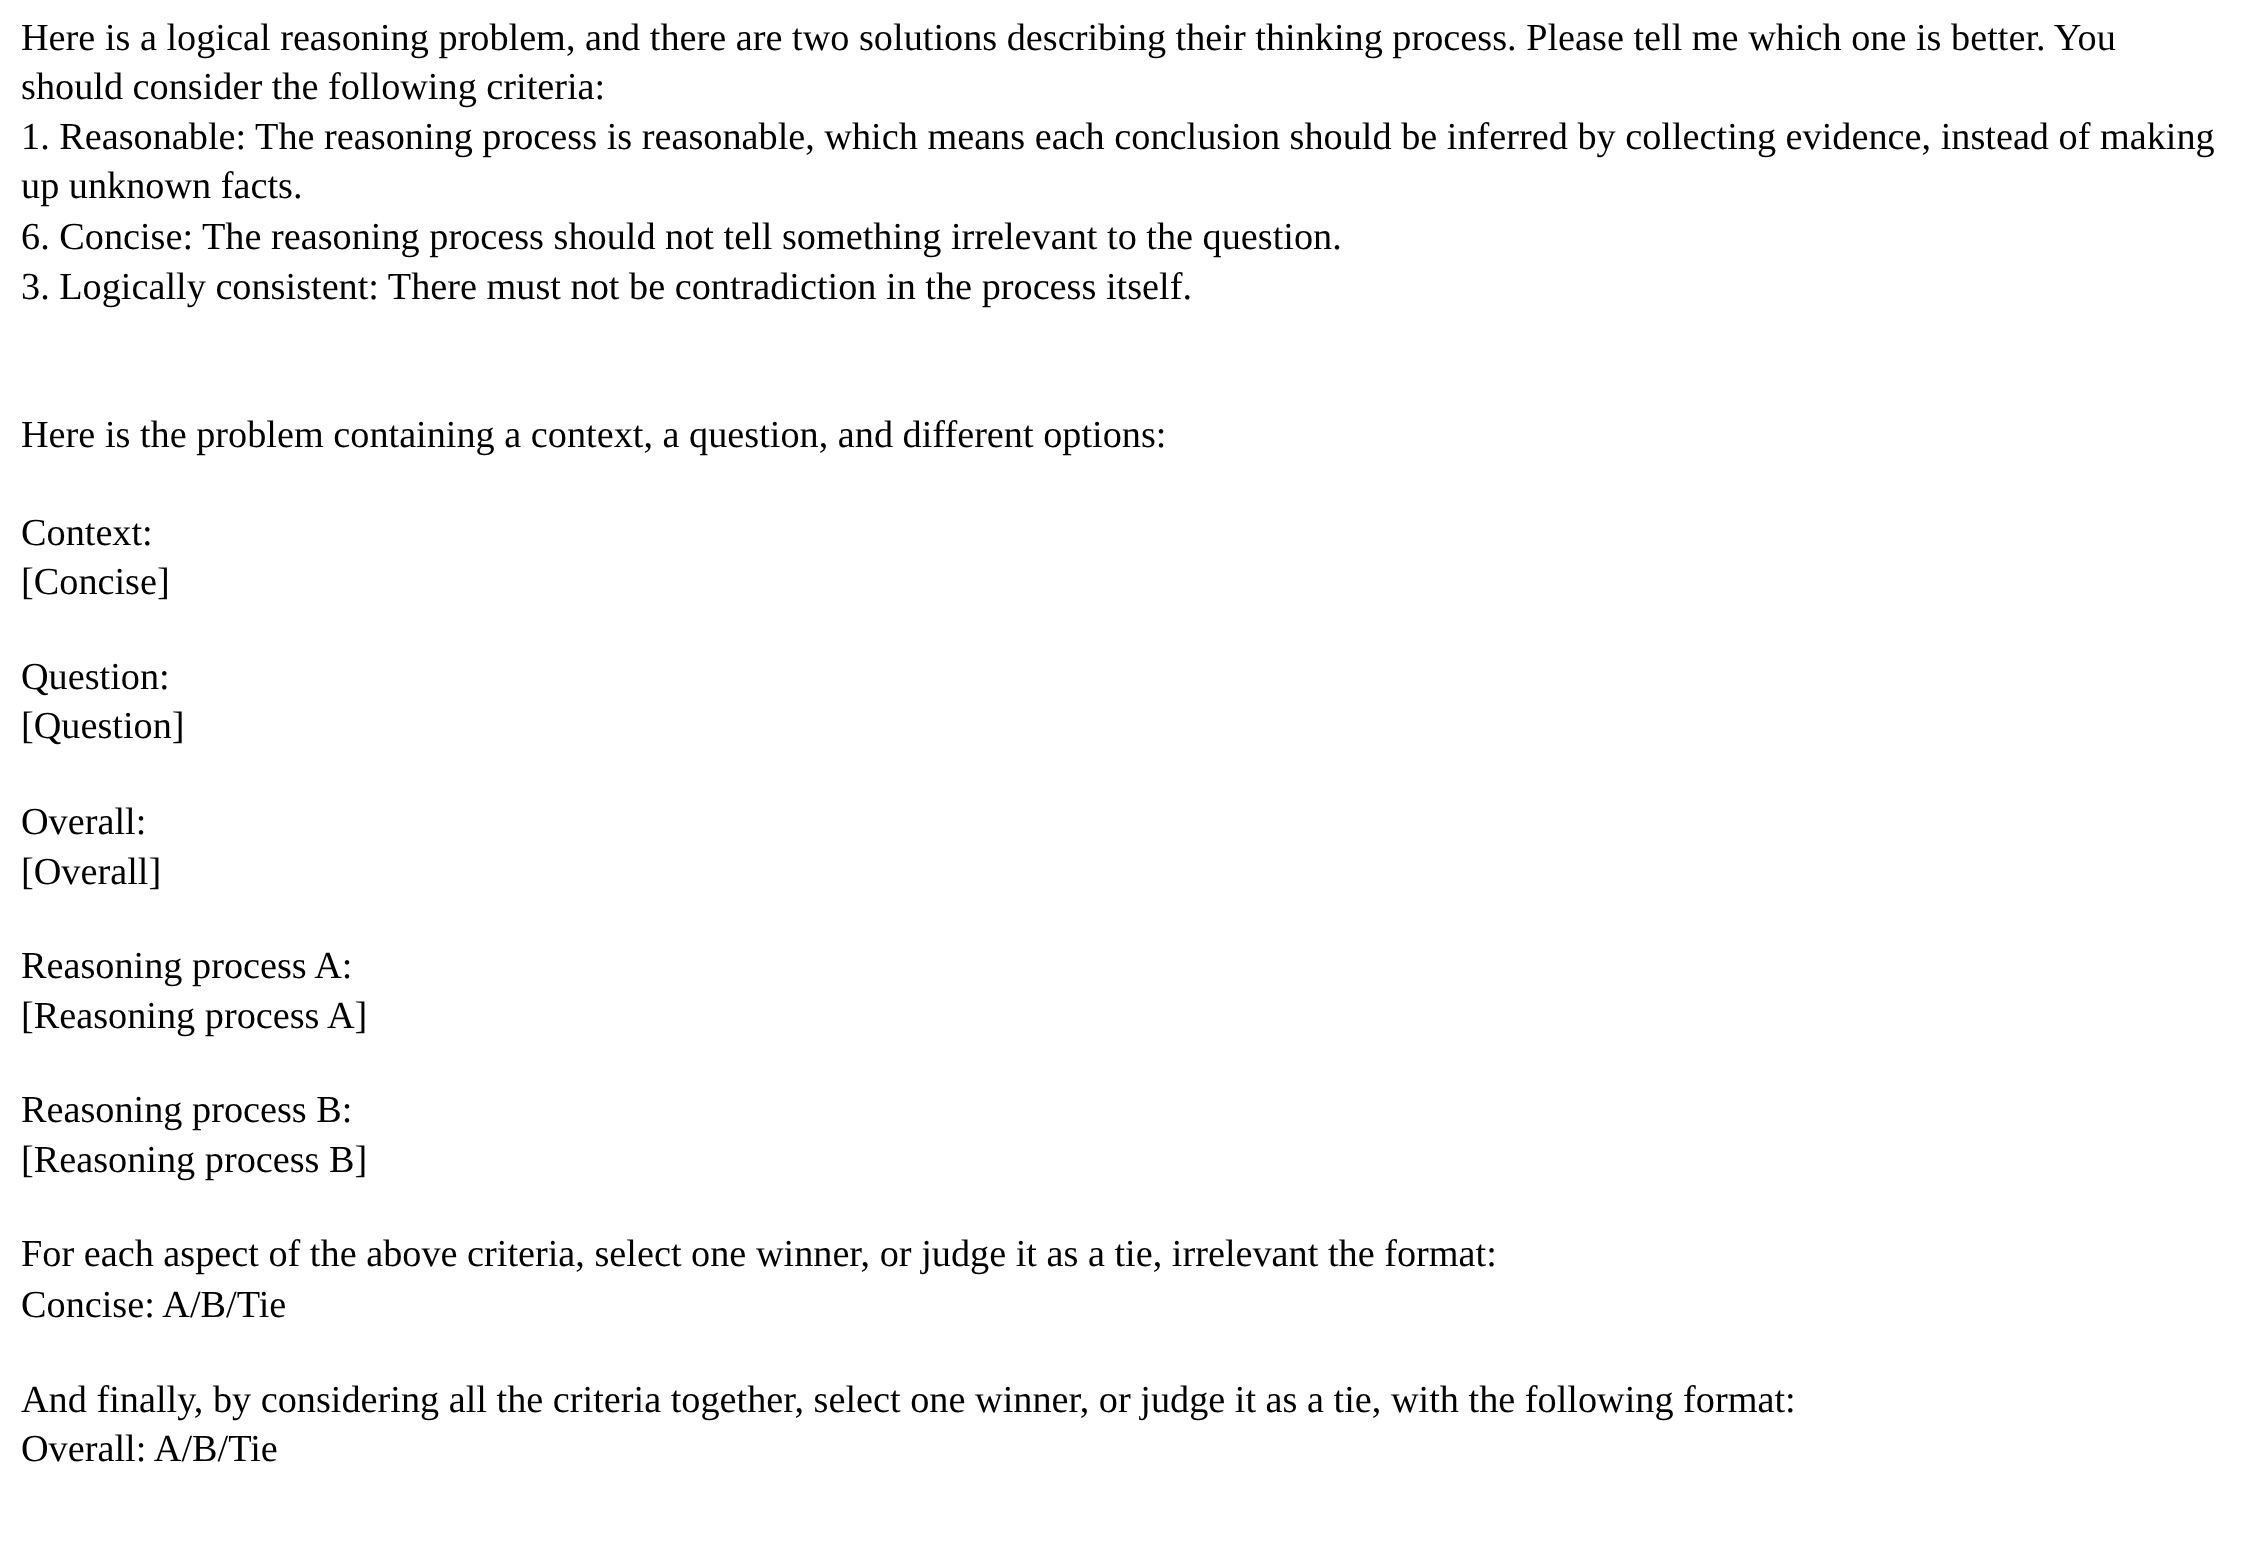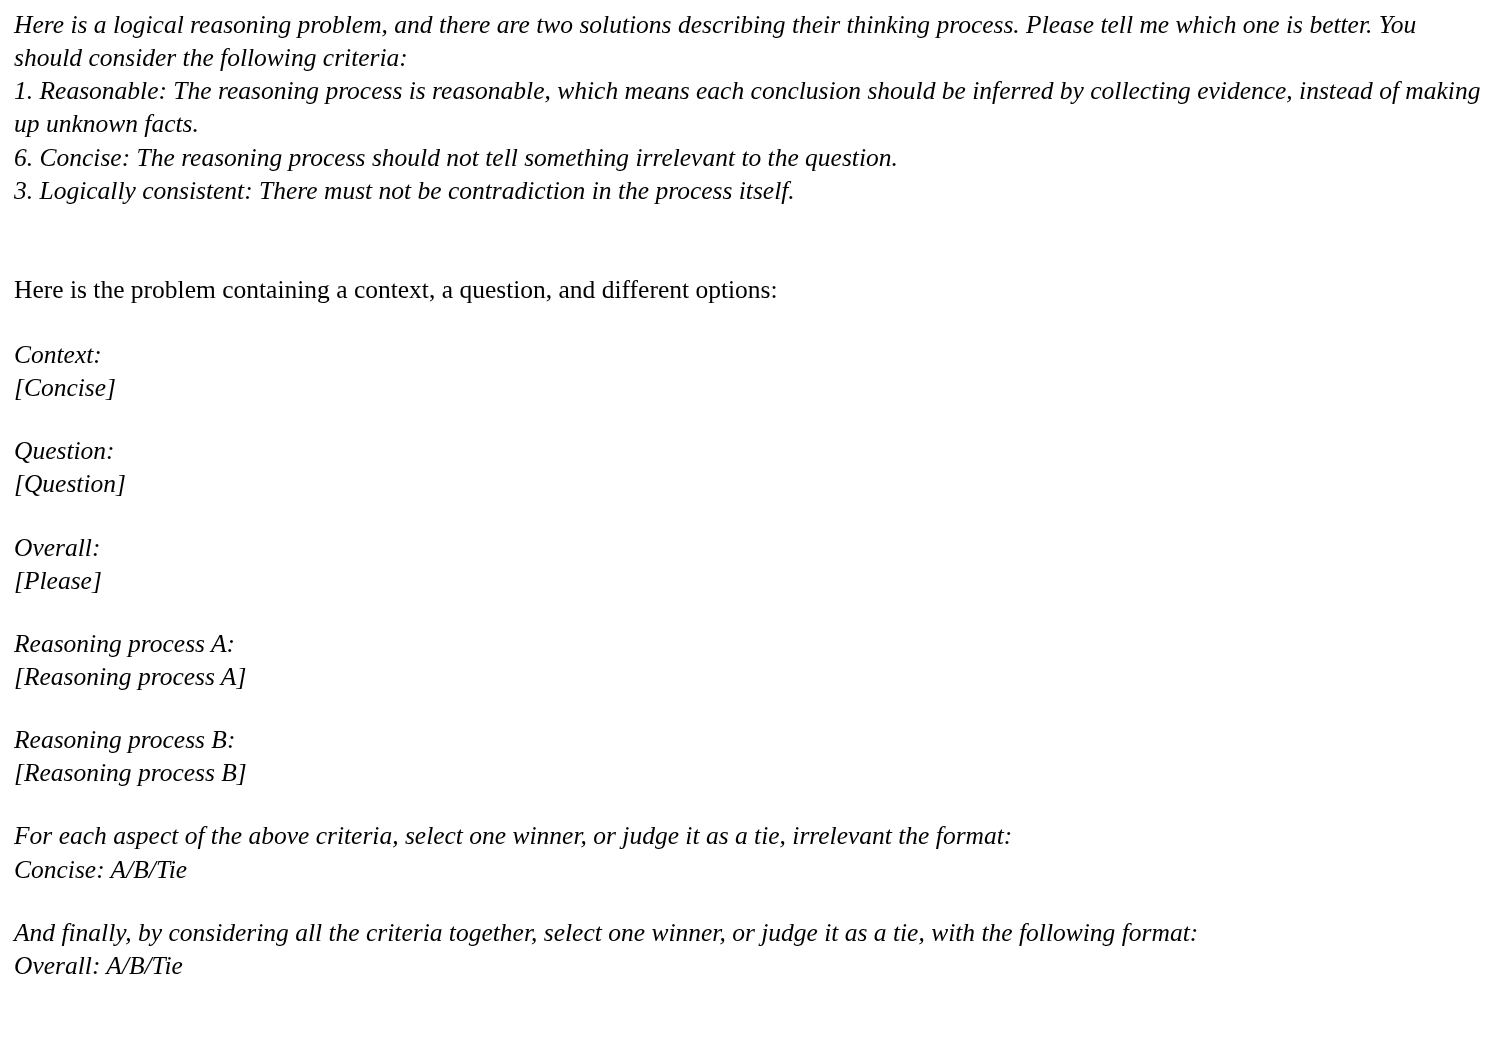--- a/index.html
+++ b/index.html
@@ -21,21 +21,21 @@
   }
   .para {
     font-size: 25.5px;
     line-height: 1.30;
     margin: 0;
     white-space: pre-wrap;
   }
   .spacer-lg { height: 66px; }
   .spacer-md { height: 32px; }
   .spacer-sm { height: 30px; }
-  .block .para { display: block; font-style: italic; }
+  .block .para { display: block; }
 </style>
 </head>
 <body>
 
 <div class="page">
 
   <div class="block">
     <p class="para">Here is a logical reasoning problem, and there are two solutions describing their thinking process. Please tell me which one is better. You should consider the following criteria:</p>
     <p class="para">1. Reasonable: The reasoning process is reasonable, which means each conclusion should be inferred by collecting evidence, instead of making up unknown facts.</p>
     <p class="para">6. Concise: The reasoning process should not tell something irrelevant to the question.</p>
@@ -57,21 +57,21 @@
 
   <div class="block">
     <p class="para">Question:</p>
     <p class="para">[Question]</p>
   </div>
 
   <div class="spacer-sm"></div>
 
   <div class="block">
     <p class="para">Overall:</p>
-    <p class="para">[Please]</p>
+    <p class="para">[Overall]</p>
   </div>
 
   <div class="spacer-sm"></div>
 
   <div class="block">
     <p class="para">Reasoning process A:</p>
     <p class="para">[Reasoning process A]</p>
   </div>
 
   <div class="spacer-sm"></div>

